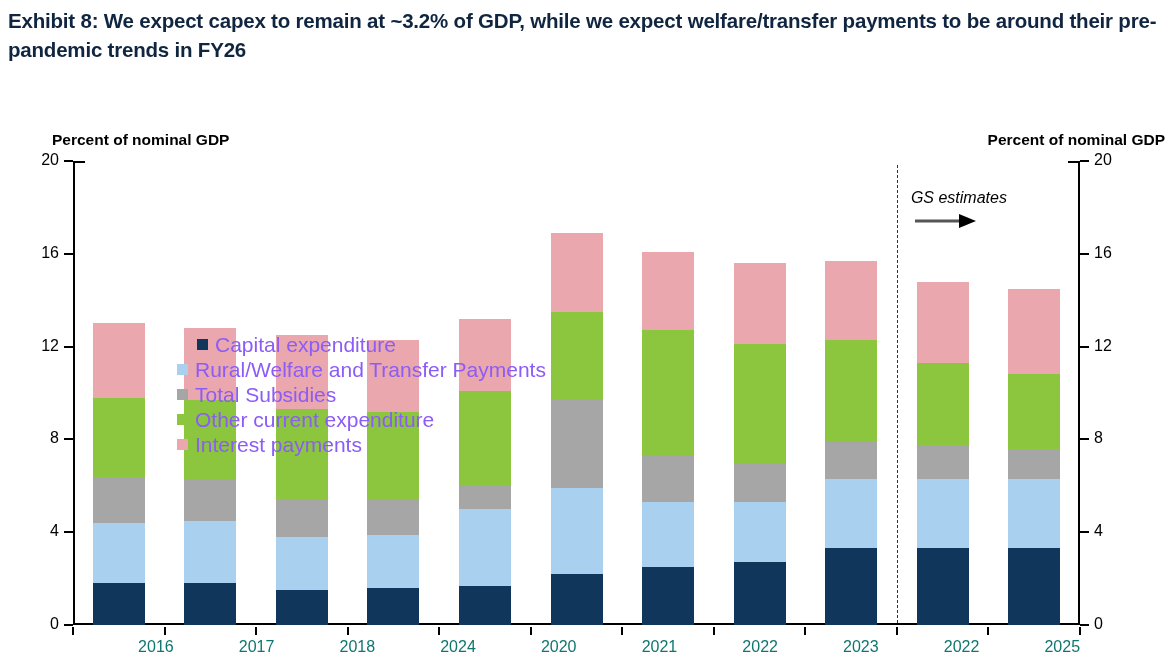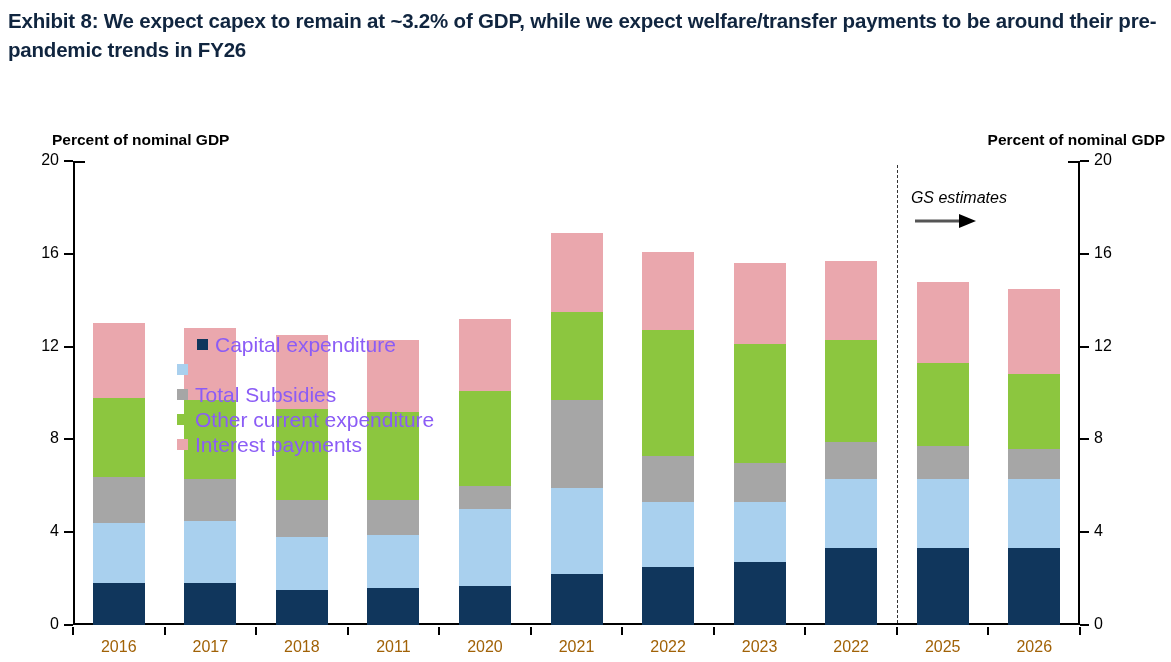--- a/index.html
+++ b/index.html
@@ -86,21 +86,21 @@
     flex-direction:column-reverse;
   }
   .seg{width:100%;}
 
   
   .xaxis{
     position:absolute;left:73px;top:627px;width:1007px;height:34px;
     display:flex;
   }
   .xcell{
-    flex:1 1 0;text-align:center;font-size:16px;color:#a16207;padding-top:11px;
+    flex:1 1 0;text-align:right;font-size:16px;color:#0f766e;padding-top:11px;
   }
   .xtick{
     position:absolute;top:0;width:2px;height:8px;background:#000;
   }
 
   
   .legend{
     position:absolute;left:104px;top:171px;
   }
   .legend-title{
@@ -283,48 +283,48 @@
         </svg></div>
     </div>
 
   <div class="legend">
     <div class="legend-row indent">
       <span class="sw" style="background: rgb(16, 54, 92);"></span>
       <span class="lb">Capital expenditure</span>
     </div>
     <div class="legend-row">
       <span class="sw" style="background: rgb(169, 208, 238);"></span>
+      <span class="lb">Rural/Welfare and Transfer Payments</span>
     </div>
     <div class="legend-row">
       <span class="sw" style="background: rgb(166, 166, 166);"></span>
       <span class="lb">Total Subsidies</span>
     </div>
     <div class="legend-row">
       <span class="sw" style="background: rgb(140, 198, 63);"></span>
       <span class="lb">Other current expenditure</span>
     </div>
     <div class="legend-row">
       <span class="sw" style="background: rgb(234, 167, 173);"></span>
       <span class="lb">Interest payments</span>
     </div>
   </div>
 </div>
 
 <div class="xaxis" id="xaxis">
     <div class="xcell">2016</div>
     <div class="xcell">2017</div>
     <div class="xcell">2018</div>
-    <div class="xcell">2011</div>
+    <div class="xcell">2024</div>
     <div class="xcell">2020</div>
     <div class="xcell">2021</div>
     <div class="xcell">2022</div>
     <div class="xcell">2023</div>
     <div class="xcell">2022</div>
     <div class="xcell">2025</div>
-    <div class="xcell">2026</div>
     <div class="xtick" style="left: -1px;"></div>
     <div class="xtick" style="left: 90.5455px;"></div>
     <div class="xtick" style="left: 182.091px;"></div>
     <div class="xtick" style="left: 273.636px;"></div>
     <div class="xtick" style="left: 365.182px;"></div>
     <div class="xtick" style="left: 456.727px;"></div>
     <div class="xtick" style="left: 548.273px;"></div>
     <div class="xtick" style="left: 639.818px;"></div>
     <div class="xtick" style="left: 731.364px;"></div>
     <div class="xtick" style="left: 822.909px;"></div>

